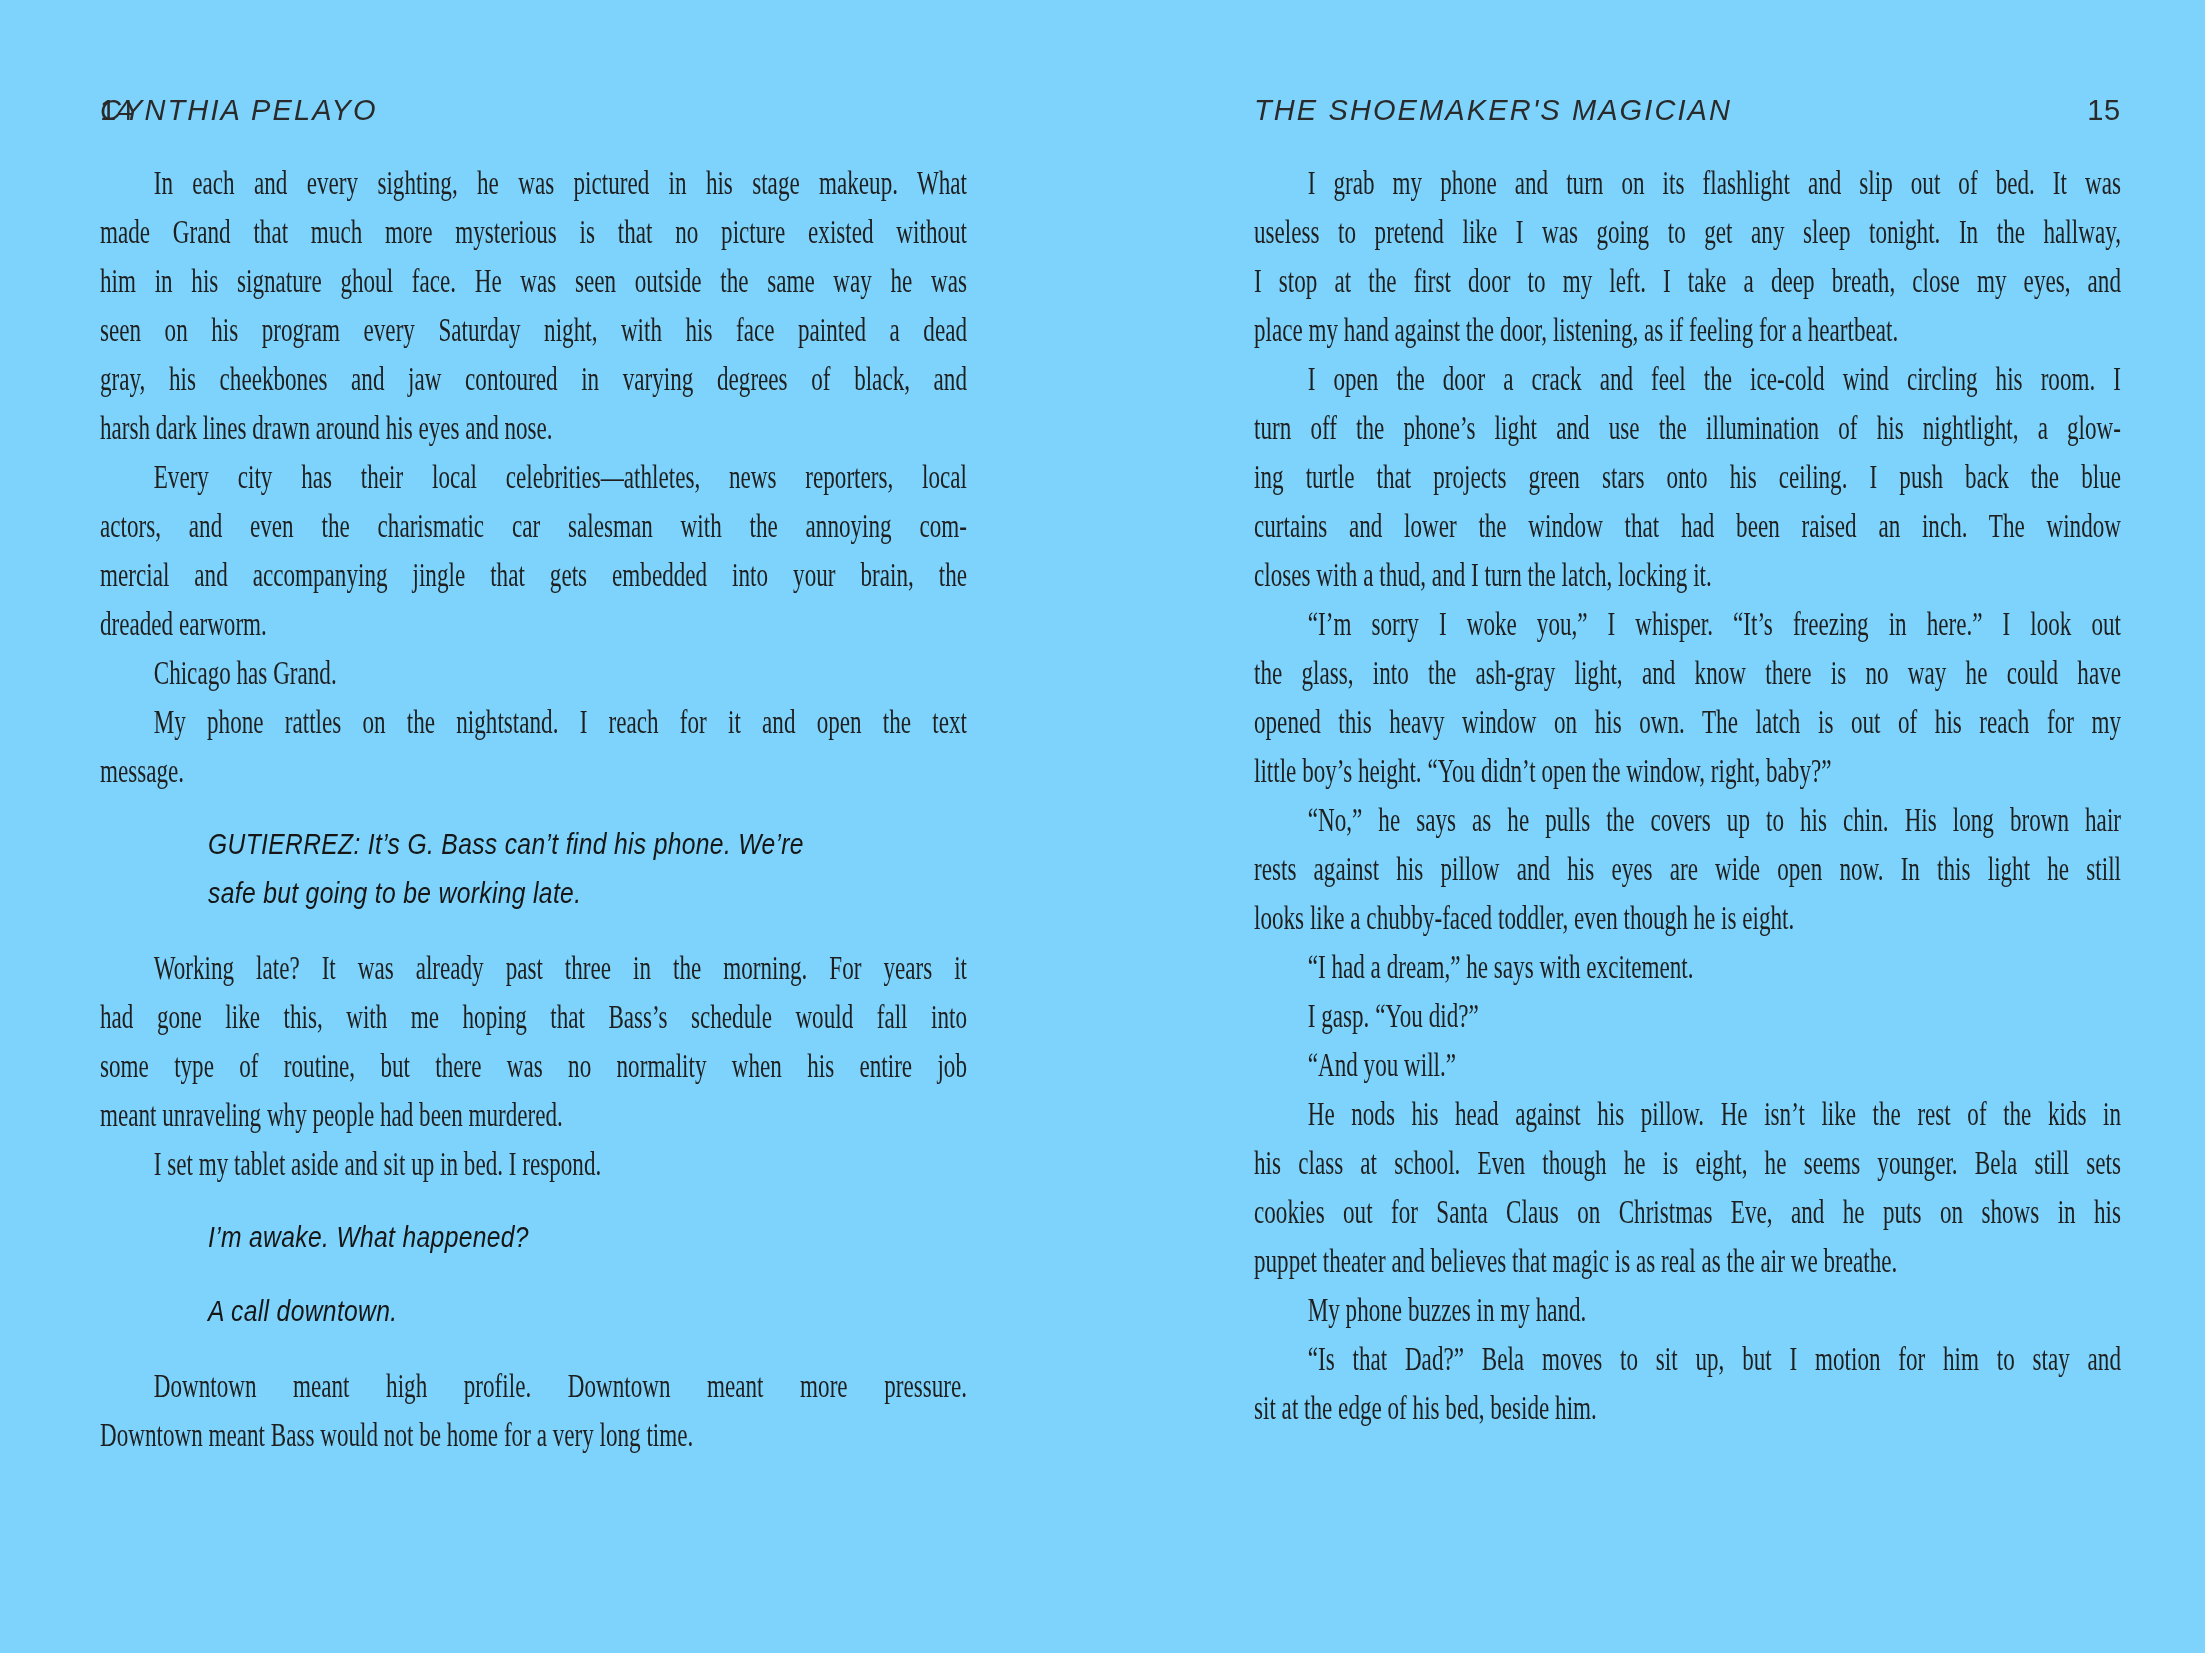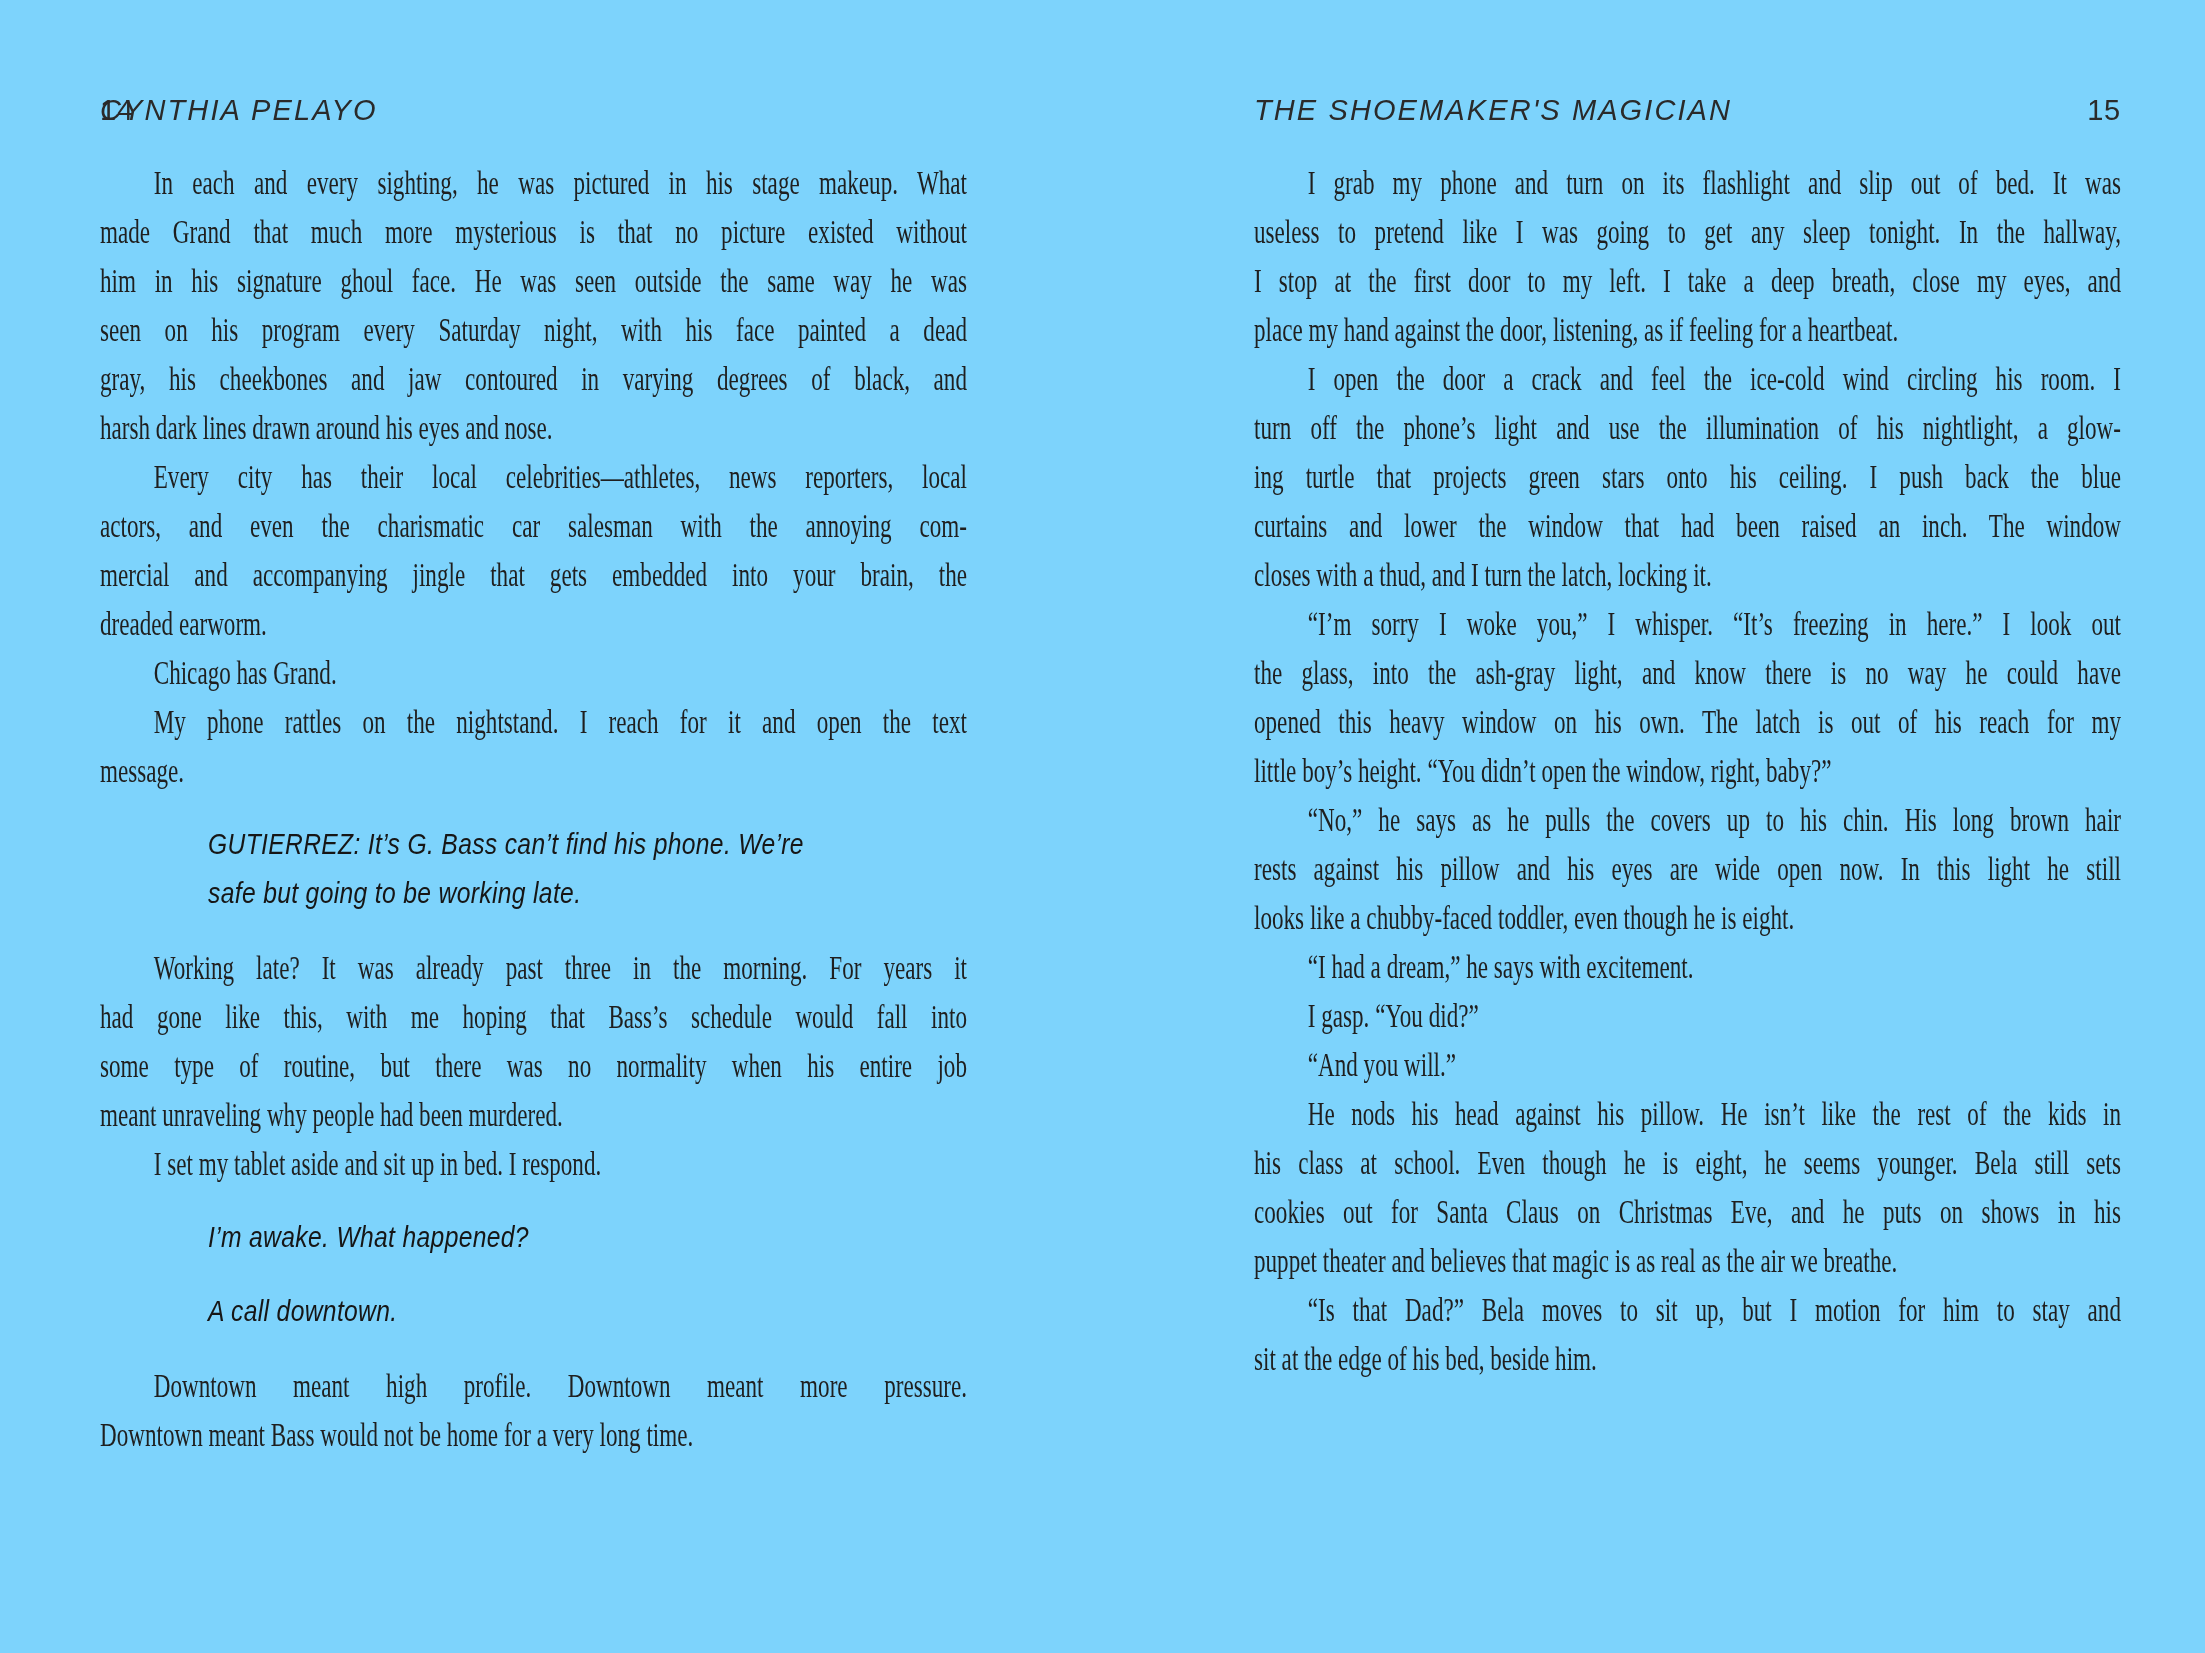--- a/index.html
+++ b/index.html
@@ -127,20 +127,23 @@
         <div>
           <div class="t-line last ind">“And you will.”</div>
         </div>
         <div>
           <div class="t-line just ind">He nods his head against his pillow. He isn’t like the rest of the kids in</div>
           <div class="t-line just">his class at school. Even though he is eight, he seems younger. Bela still sets</div>
           <div class="t-line just">cookies out for Santa Claus on Christmas Eve, and he puts on shows in his</div>
           <div class="t-line last">puppet theater and believes that magic is as real as the air we breathe.</div>
         </div>
         <div>
+          <div class="t-line last ind">My phone buzzes in my hand.</div>
+        </div>
+        <div>
           <div class="t-line just ind">“Is that Dad?” Bela moves to sit up, but I motion for him to stay and</div>
           <div class="t-line last">sit at the edge of his bed, beside him.</div>
         </div>
       </div>
   </section>
 
 </div>
 
 
 </body></html>

